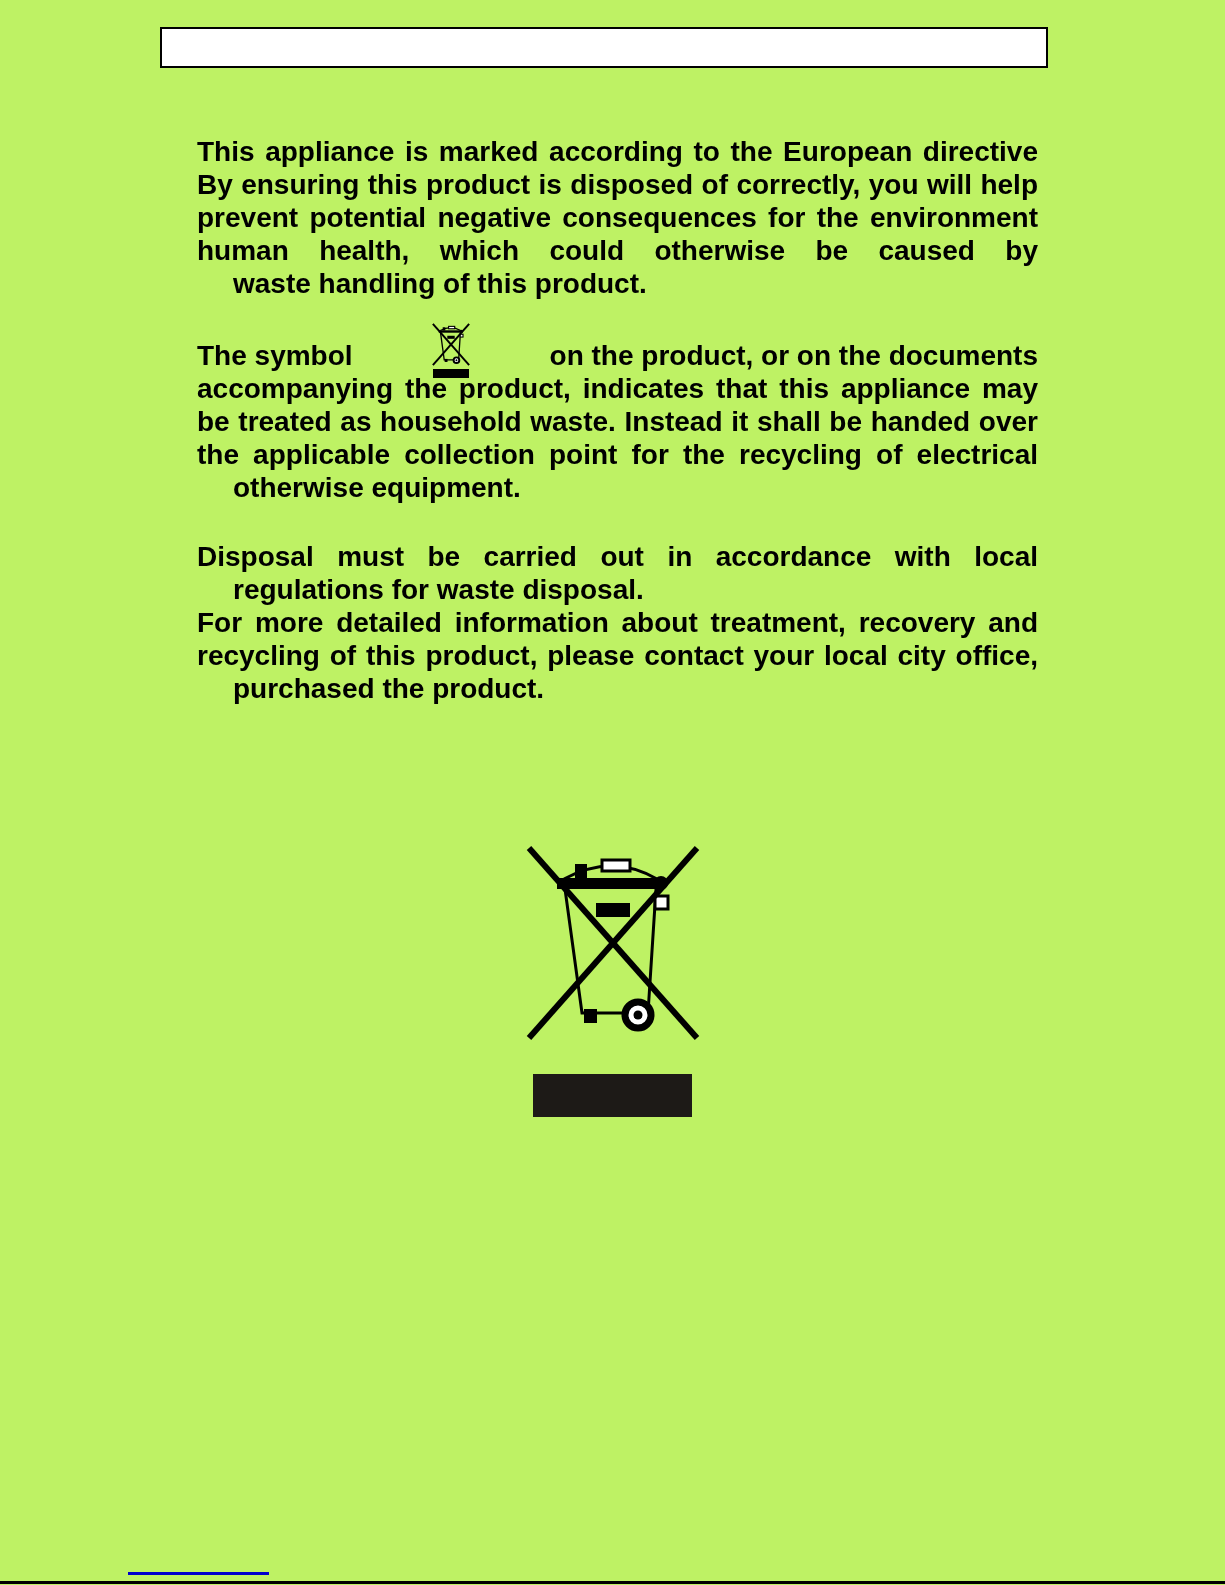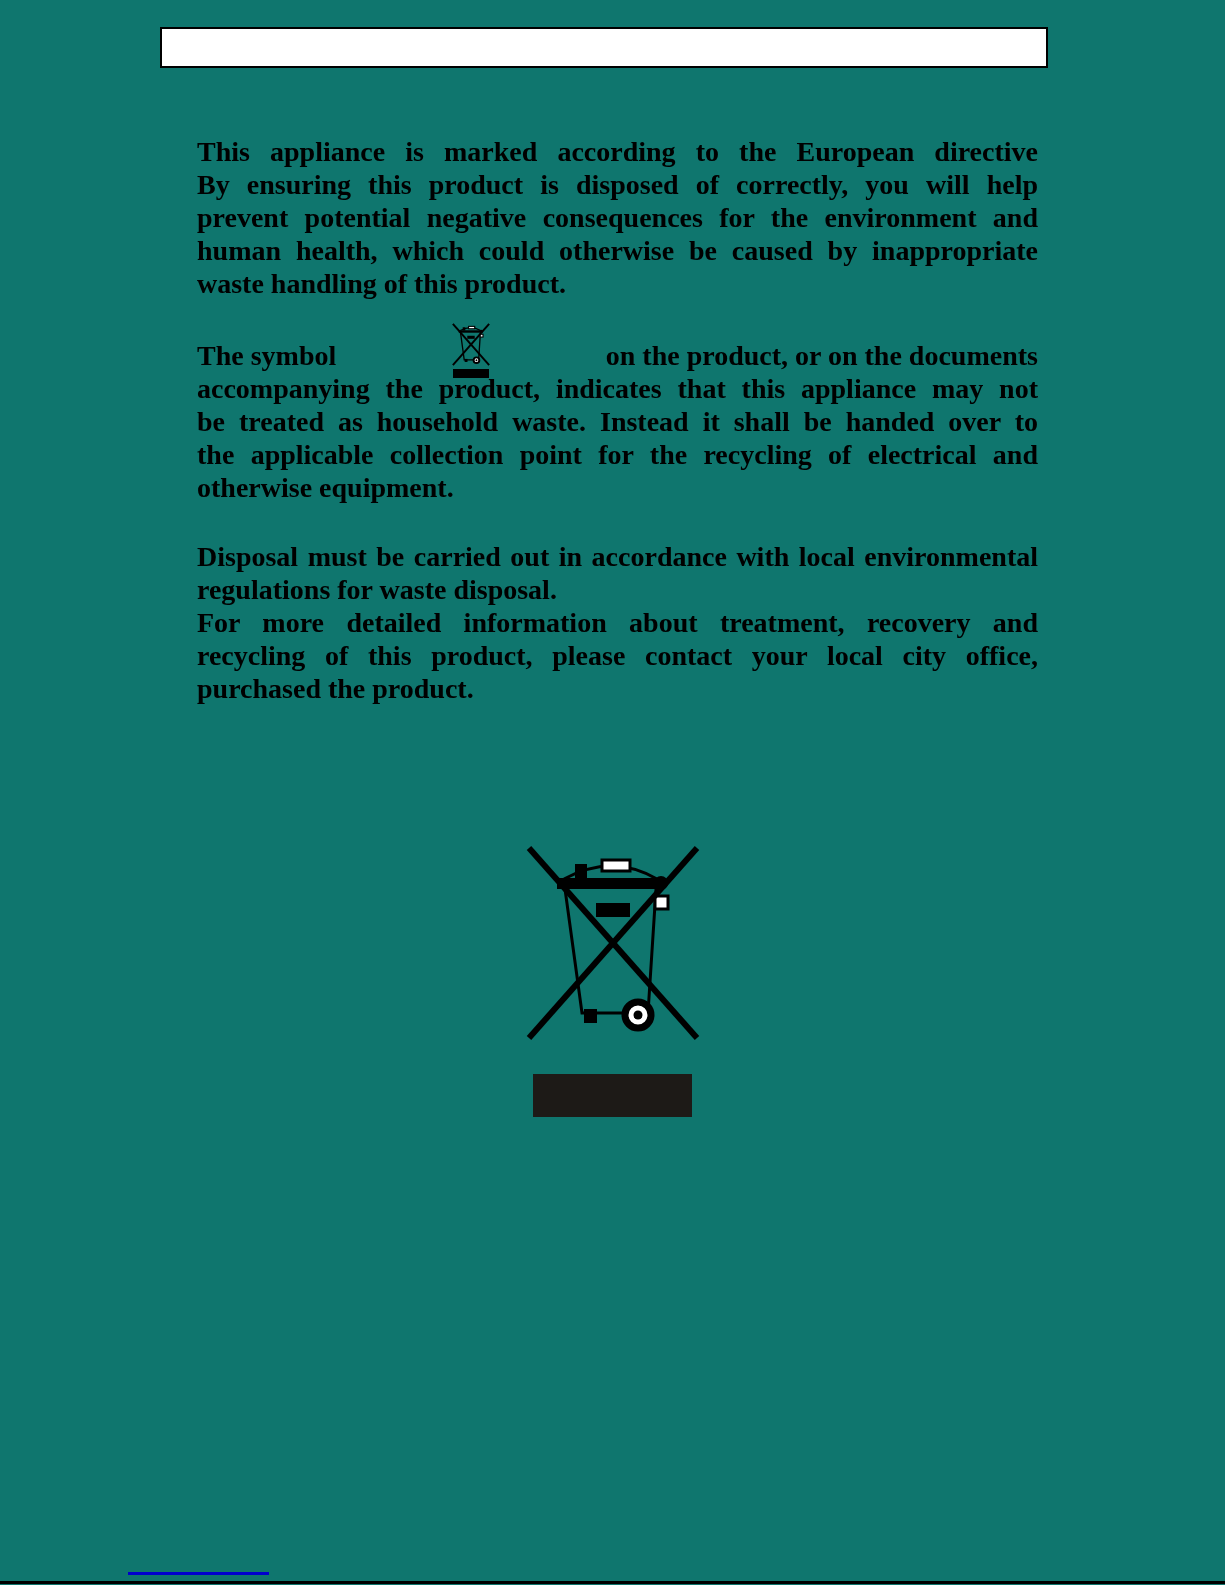--- a/index.html
+++ b/index.html
@@ -1,21 +1,21 @@
 <!DOCTYPE html>
 <html><head>
 <meta charset="utf-8">
 <style>
   html,body { margin:0; padding:0; background:#ffffff; }
   .page {
     position: relative;
     width: 1225px;
     height: 1585px;
-    background: #0f766e;
-    font-family: Liberation Serif, serif;
+    background: #bef264;
+    font-family: Liberation Sans, sans-serif;
     color: #000;
     overflow: hidden;
   }
   .header-box {
     position: absolute;
     left: 160px; top: 27px;
     width: 884px; height: 37px;
     border: 2px solid #000000;
     background: #ffffff;
   }
@@ -27,21 +27,21 @@
     font-size: 28px;
     line-height: 33px;
   }
   .line {
     height: 33px;
     overflow: hidden;
     text-align: justify;
     text-align-last: justify;
     white-space: normal;
   }
-  .line--last { text-align-last: auto; }
+  .line--last { text-align-last: auto; margin-left: 36px; }
   .para-2 { margin-top: 13px; }
   .para-3 { margin-top: 36px; }
   .p2-first {
     height: 59px;
     overflow: visible;
     display: flex;
     align-items: flex-end;
     justify-content: space-between;
     gap: 37px;
   }

